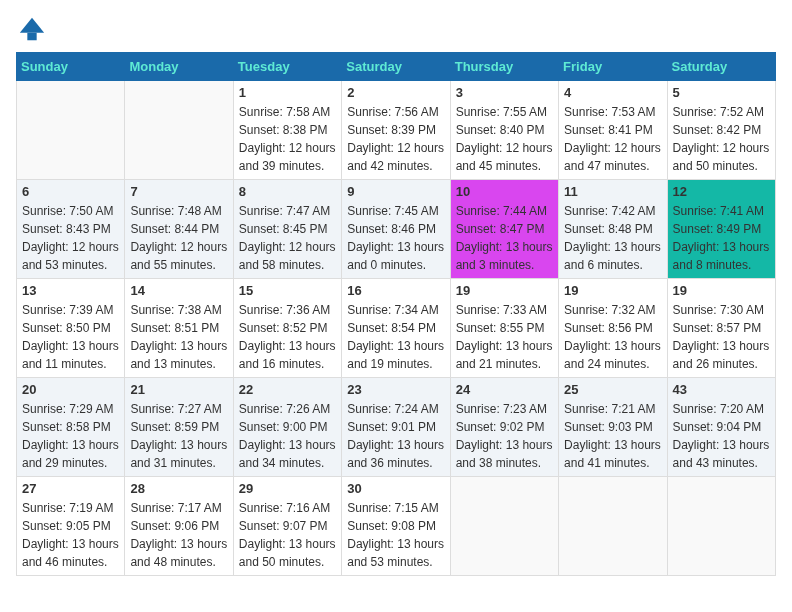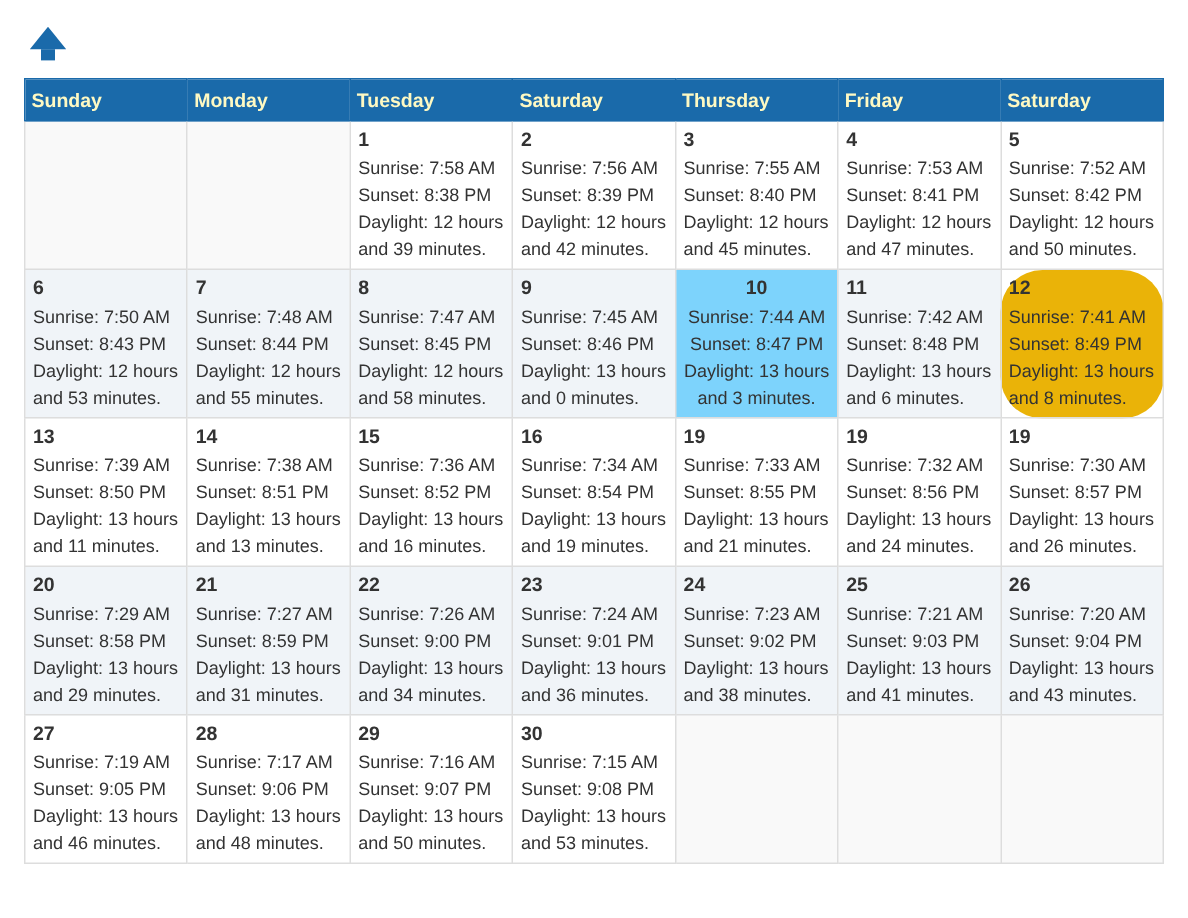--- a/index.html
+++ b/index.html
@@ -37,21 +37,21 @@
       font-size: 15px;
       color: #555;
     }
     .calendar {
       width: 100%;
       border-collapse: collapse;
       border: 1px solid #ccc;
     }
     .calendar th {
       background-color: #1a6aaa;
-      color: #fef9c3;
+      color: #5eead4;
       font-size: 13px;
       font-weight: bold;
       padding: 6px 4px;
       text-align: left;
       border: 1px solid #1a6aaa;
     }
     .calendar td {
       vertical-align: top;
       padding: 4px 5px;
       border: 1px solid #ddd;
@@ -147,29 +147,29 @@
           <div class="day-info">Sunrise: 7:48 AM<br>Sunset: 8:44 PM<br>Daylight: 12 hours and 55 minutes.</div>
         </td>
         <td style="background: rgb(240, 244, 248);">
           <span class="day-num">8</span>
           <div class="day-info">Sunrise: 7:47 AM<br>Sunset: 8:45 PM<br>Daylight: 12 hours and 58 minutes.</div>
         </td>
         <td style="background: rgb(240, 244, 248);">
           <span class="day-num">9</span>
           <div class="day-info">Sunrise: 7:45 AM<br>Sunset: 8:46 PM<br>Daylight: 13 hours and 0 minutes.</div>
         </td>
-        <td style="background: #7dd3fc; text-align: center;">
+        <td style="background: #d946ef;">
           <span class="day-num">10</span>
           <div class="day-info">Sunrise: 7:44 AM<br>Sunset: 8:47 PM<br>Daylight: 13 hours and 3 minutes.</div>
         </td>
         <td style="background: rgb(240, 244, 248);">
           <span class="day-num">11</span>
           <div class="day-info">Sunrise: 7:42 AM<br>Sunset: 8:48 PM<br>Daylight: 13 hours and 6 minutes.</div>
         </td>
-        <td style="background: #eab308; border-radius: 28px;">
+        <td style="background: #14b8a6;">
           <span class="day-num">12</span>
           <div class="day-info">Sunrise: 7:41 AM<br>Sunset: 8:49 PM<br>Daylight: 13 hours and 8 minutes.</div>
         </td>
       </tr>
       <tr>
         <td style="background: rgb(255, 255, 255);">
           <span class="day-num">13</span>
           <div class="day-info">Sunrise: 7:39 AM<br>Sunset: 8:50 PM<br>Daylight: 13 hours and 11 minutes.</div>
         </td>
         <td style="background: rgb(255, 255, 255);">
@@ -216,21 +216,21 @@
         </td>
         <td style="background: rgb(240, 244, 248);">
           <span class="day-num">24</span>
           <div class="day-info">Sunrise: 7:23 AM<br>Sunset: 9:02 PM<br>Daylight: 13 hours and 38 minutes.</div>
         </td>
         <td style="background: rgb(240, 244, 248);">
           <span class="day-num">25</span>
           <div class="day-info">Sunrise: 7:21 AM<br>Sunset: 9:03 PM<br>Daylight: 13 hours and 41 minutes.</div>
         </td>
         <td style="background: rgb(240, 244, 248);">
-          <span class="day-num">26</span>
+          <span class="day-num">43</span>
           <div class="day-info">Sunrise: 7:20 AM<br>Sunset: 9:04 PM<br>Daylight: 13 hours and 43 minutes.</div>
         </td>
       </tr>
       <tr>
         <td style="background: rgb(255, 255, 255); margin-left: 33px;">
           <span class="day-num">27</span>
           <div class="day-info">Sunrise: 7:19 AM<br>Sunset: 9:05 PM<br>Daylight: 13 hours and 46 minutes.</div>
         </td>
         <td style="background: rgb(255, 255, 255);">
           <span class="day-num">28</span>

